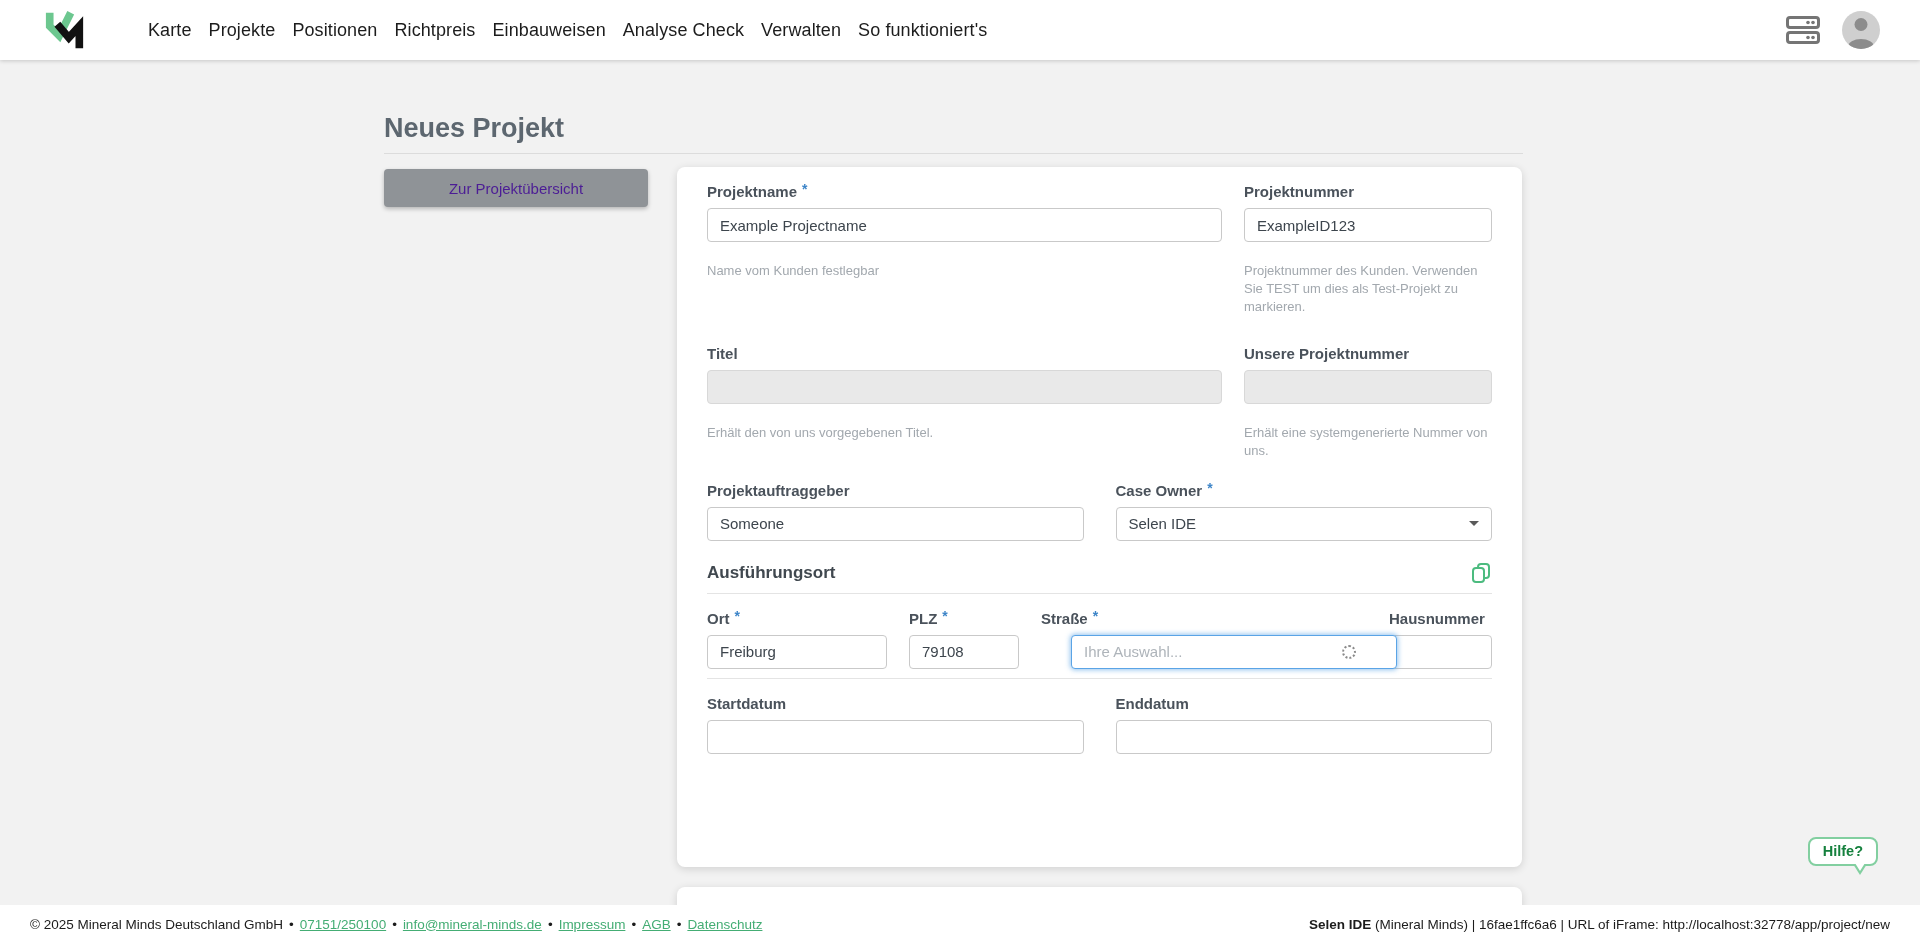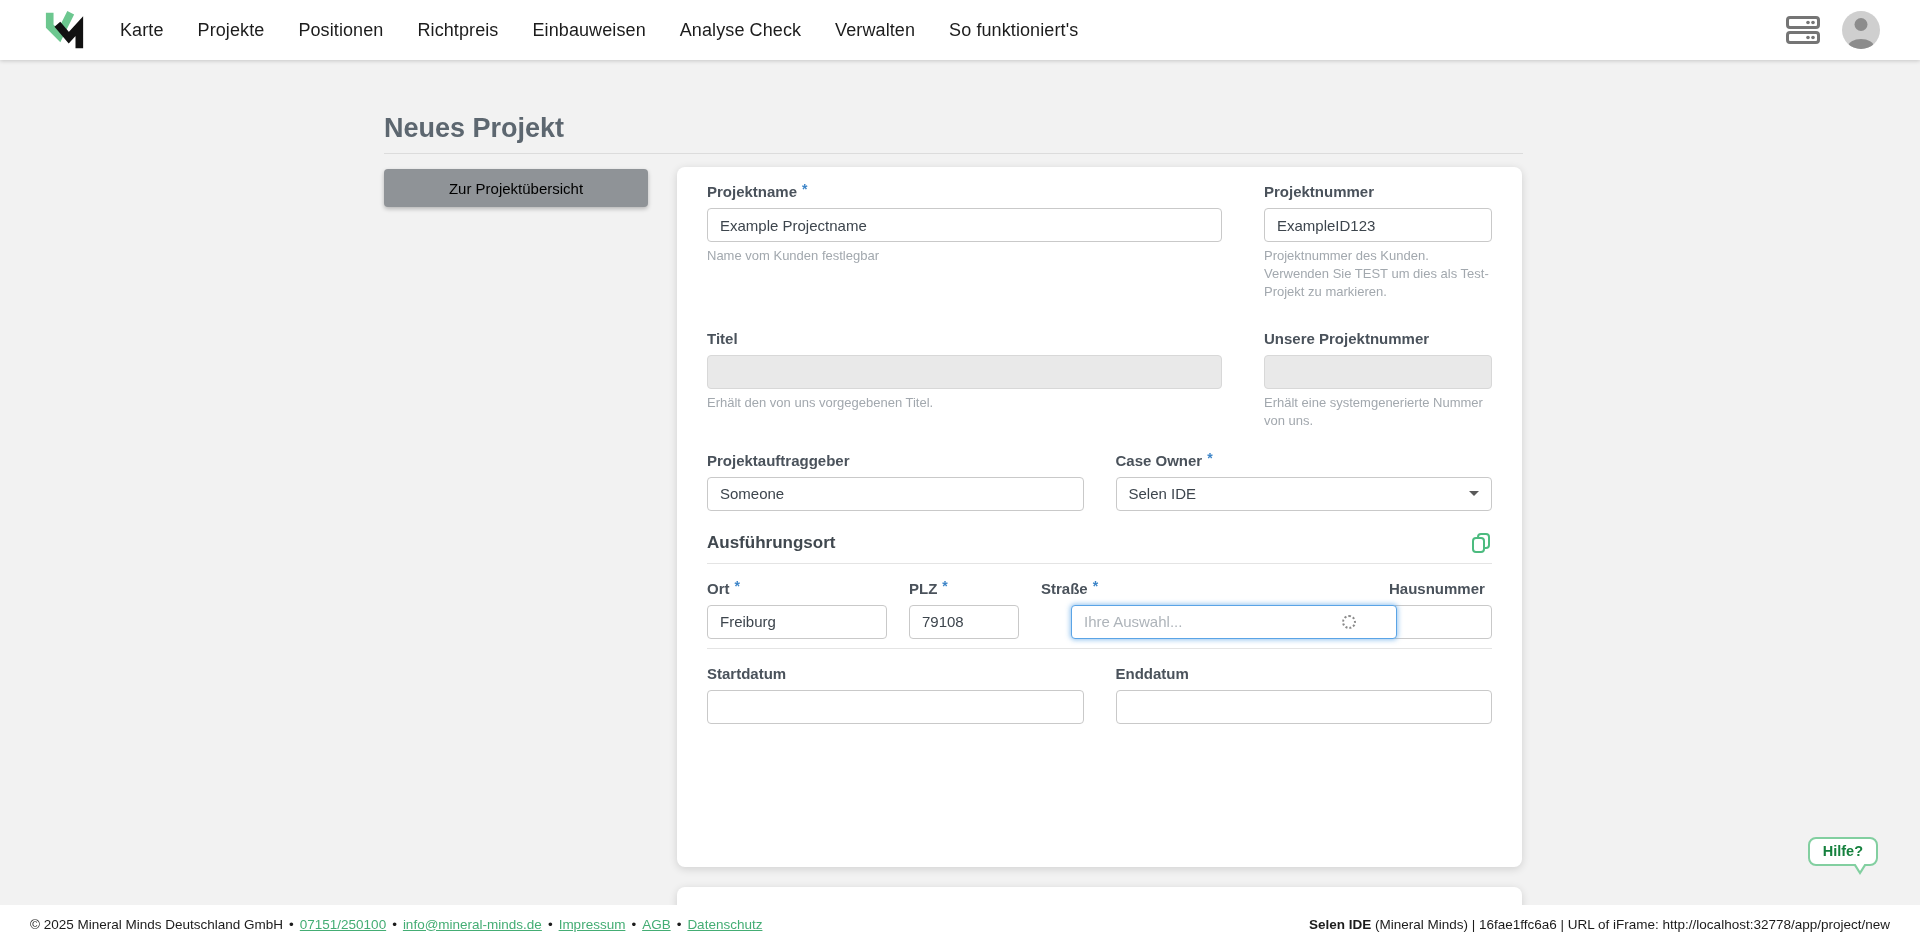--- a/index.html
+++ b/index.html
@@ -14,21 +14,21 @@
 
   
   .header {
     position:absolute; top:0; left:0; width:1920px; height:60px;
     background:#ffffff;
     box-shadow:0 1px 4px rgba(0,0,0,.18);
     display:flex; align-items:center;
     z-index:20;
   }
   .logo { margin-left:44px; width:42px; height:44px; cursor:pointer; }
-  .nav { display:flex; align-items:center; gap:34px; margin-left:34px; }
+  .nav { display:flex; align-items:center; gap:17px; margin-left:62px; }
   .nav a {
     font-size:18px; color:#1c1c1c; text-decoration:none; cursor:pointer;
     letter-spacing:.1px;
   }
   .header-right { margin-left:auto; margin-right:40px; display:flex; align-items:center; gap:22px; }
   .server-icon { width:34px; height:28px; cursor:pointer; }
   .avatar {
     width:38px; height:38px; border-radius:50%; background:#cfcfcf;
     position:relative; overflow:hidden; cursor:pointer;
   }
@@ -43,42 +43,42 @@
     font-size:27px; font-weight:bold; color:#5d6770;
   }
   .title-divider {
     position:absolute; left:384px; top:153px; width:1139px; height:1px;
     background:#dcdcdc;
   }
 
   
   .back-btn {
     position:absolute; left:384px; top:169px; width:264px; height:38px;
-    background:#8f9397; color:#000000; font-size:15px;
+    background:#8f9397; color:#4c1d95; font-size:15px;
     border:none; border-radius:4px; cursor:pointer;
     display:flex; align-items:center; justify-content:center;
     box-shadow:0 2px 4px rgba(0,0,0,.25);
     font-family:inherit;
   }
 
   
   .card {
     position:absolute; left:677px; top:167px; width:845px; height:700px;
     background:#ffffff; border-radius:8px;
     box-shadow:0 2px 8px rgba(0,0,0,.14);
     padding:16px 30px 24px 30px;
   }
   .card2 {
     position:absolute; left:677px; top:887px; width:845px; height:34px;
     background:#ffffff; border-radius:8px 8px 0 0;
     box-shadow:0 2px 8px rgba(0,0,0,.14);
   }
 
   .row { display:flex; }
-  .gap30 { gap:42px; }
+  .gap30 { gap:22px; }
   .gap32 { gap:32px; }
   .gap22 { gap:22px; }
   .col-main { width:515px; }
   .col-side { flex:1; min-width:0; }
   .half { flex:1; min-width:0; }
   .w180 { width:180px; } .w110 { width:110px; } .w326 { width:326px; }
   .flex1 { flex:1; min-width:0; }
 
   .f-label {
     font-size:15px; font-weight:bold; color:#4a525b;
@@ -86,21 +86,21 @@
   }
   .req { color:#3d85c8; font-size:14px; transform:translateY(-2px); font-weight:bold; }
   .f-input {
     margin-top:7px; height:34px; width:100%;
     border:1px solid #c9c9c9; border-radius:4px;
     padding:0 12px; font-size:15px; color:#3d454d;
     background:#ffffff; outline:none; font-family:inherit;
   }
   .f-input::placeholder { color:#aeb4ba; }
   .f-input.disabled { background:#e9e9e9; border-color:#d8d8d8; }
-  .f-helper { margin-top:5px; font-size:13px; color:#a2a8ae; line-height:1.4; }
+  .f-helper { margin-top:20px; font-size:13px; color:#a2a8ae; line-height:1.4; }
   .f-helper .muted { color:#c0c5ca; }
 
   .input-wrap { position:relative; margin-top:7px; }
   .input-wrap .f-input { margin-top:0; }
   .f-input.focused {
     border:1px solid #5aa4e6;
     box-shadow:0 0 5px 1px rgba(90,164,230,.65);
     margin-left:30px;
   }
   .spinner {

